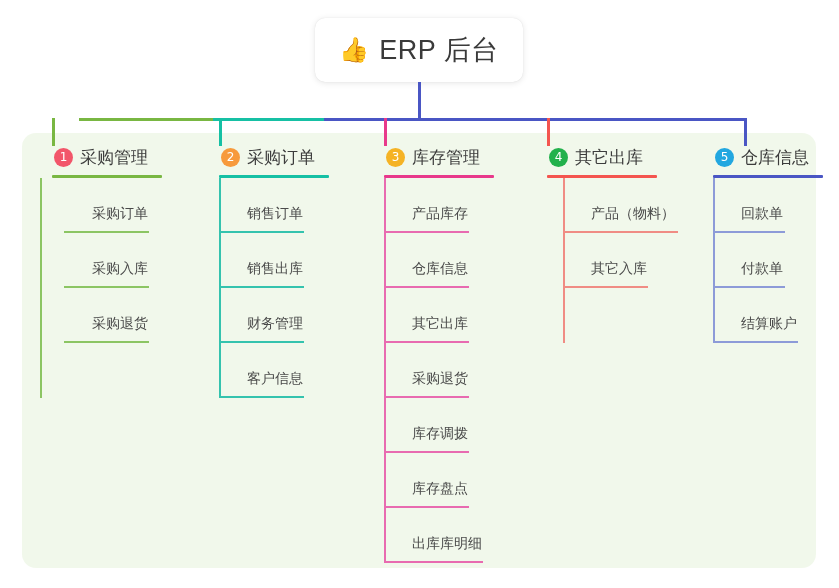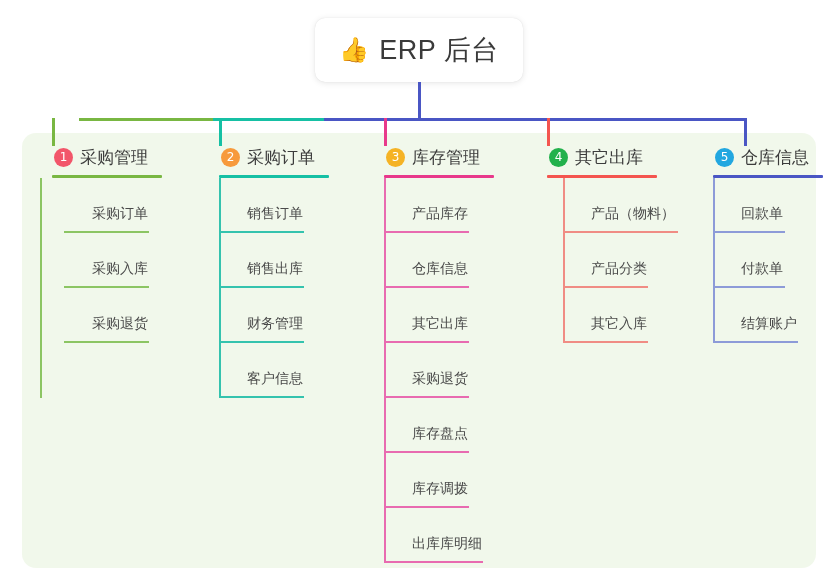--- a/index.html
+++ b/index.html
@@ -218,25 +218,25 @@
         </div>
         <div class="leaf">
           <span class="leaf-label">其它出库</span>
           <div class="leaf-rule" style="width: 85px; background: rgb(232, 107, 176);"></div>
         </div>
         <div class="leaf">
           <span class="leaf-label">采购退货</span>
           <div class="leaf-rule" style="width: 85px; background: rgb(232, 107, 176);"></div>
         </div>
         <div class="leaf">
+          <span class="leaf-label">库存调拨</span>
+          <div class="leaf-rule" style="width: 85px; background: rgb(232, 107, 176);"></div>
+        </div>
+        <div class="leaf">
           <span class="leaf-label">库存盘点</span>
-          <div class="leaf-rule" style="width: 85px; background: rgb(232, 107, 176);"></div>
-        </div>
-        <div class="leaf">
-          <span class="leaf-label">库存调拨</span>
           <div class="leaf-rule" style="width: 85px; background: rgb(232, 107, 176);"></div>
         </div>
         <div class="leaf">
           <span class="leaf-label">出库库明细</span>
           <div class="leaf-rule" style="width: 99px; background: rgb(232, 107, 176);"></div>
         </div>
       </div>
     </div>
     <div class="column" style="left: 531px;">
       <div class="col-header">
@@ -244,24 +244,20 @@
         <span class="col-title">其它出库</span>
       </div>
       <div class="col-rule" style="width: 110px; margin-left: 16px; background: rgb(244, 85, 79);"></div>
       <div class="items" style="margin-left: 32px;">
         <div class="spine" style="height: 165px; background: rgb(240, 140, 132);"></div>
         <div class="leaf">
           <span class="leaf-label">产品（物料）</span>
           <div class="leaf-rule" style="width: 115px; background: rgb(240, 140, 132);"></div>
         </div>
         <div class="leaf">
-          <span class="leaf-label">产品分类</span>
-          <div class="leaf-rule" style="width: 85px; background: rgb(240, 140, 132);"></div>
-        </div>
-        <div class="leaf">
           <span class="leaf-label">其它入库</span>
           <div class="leaf-rule" style="width: 85px; background: rgb(240, 140, 132);"></div>
         </div>
       </div>
     </div>
     <div class="column" style="left: 697px;">
       <div class="col-header">
         <span class="badge" style="background: rgb(34, 167, 224);">5</span>
         <span class="col-title">仓库信息</span>
       </div>

